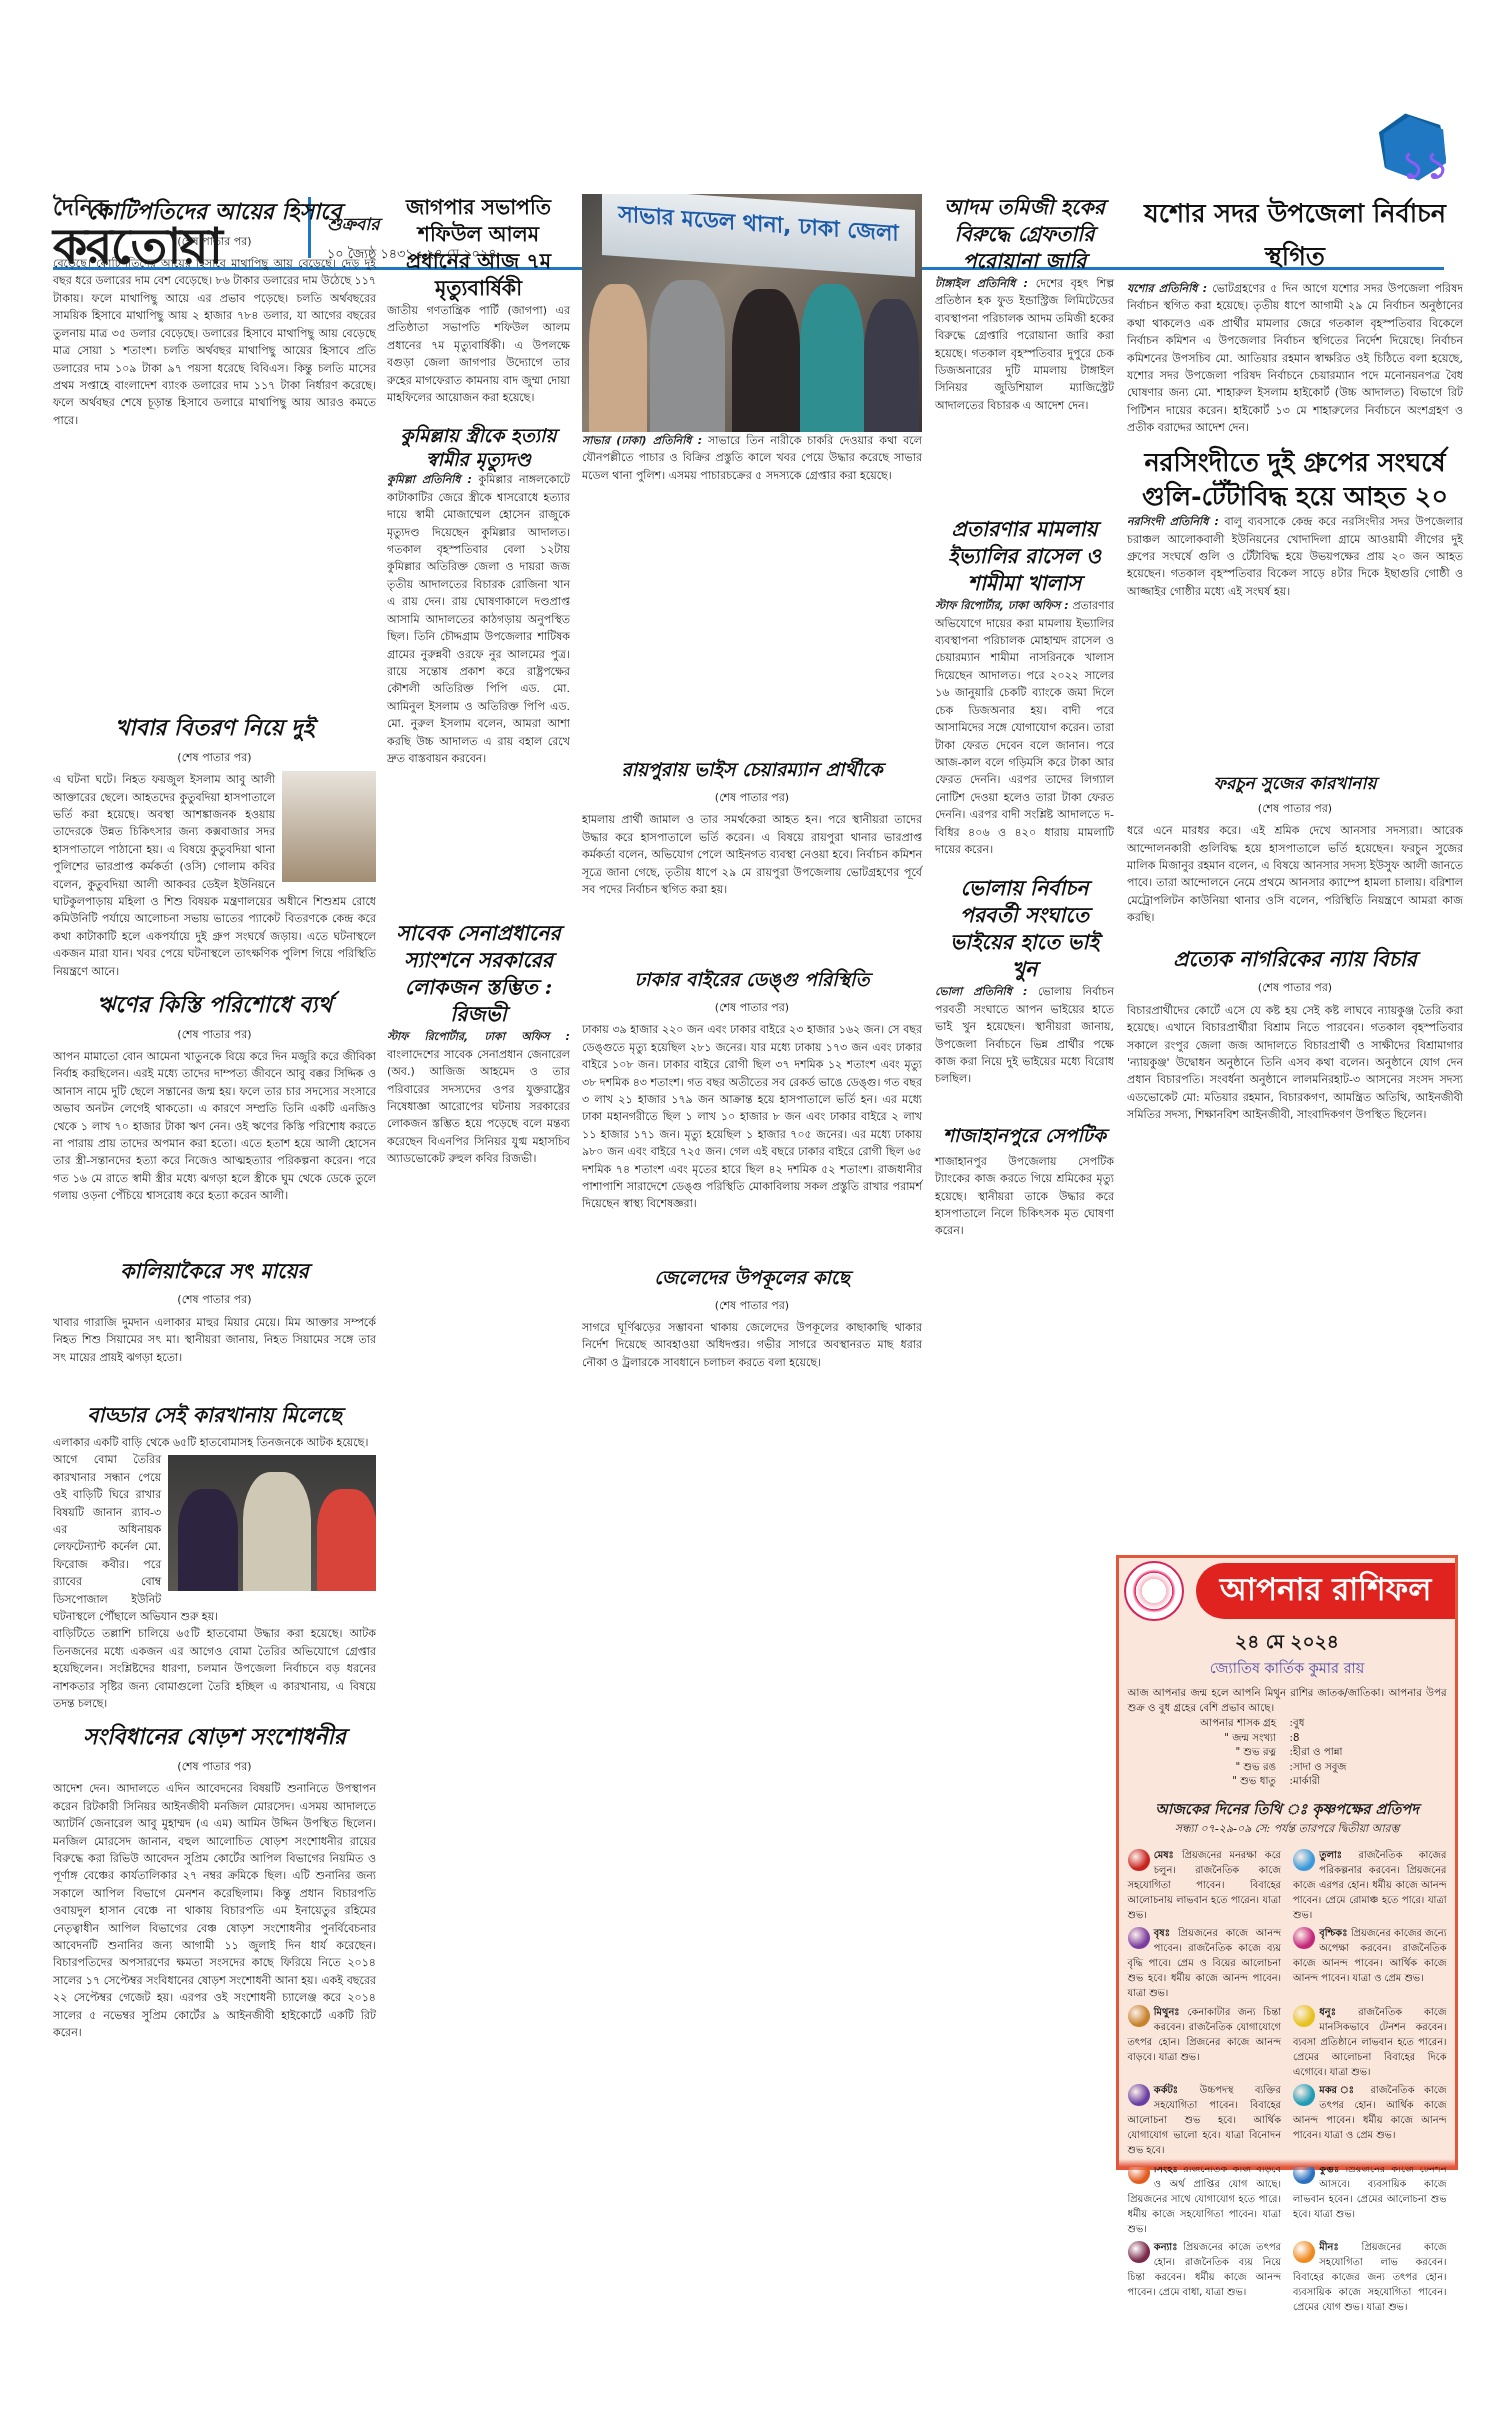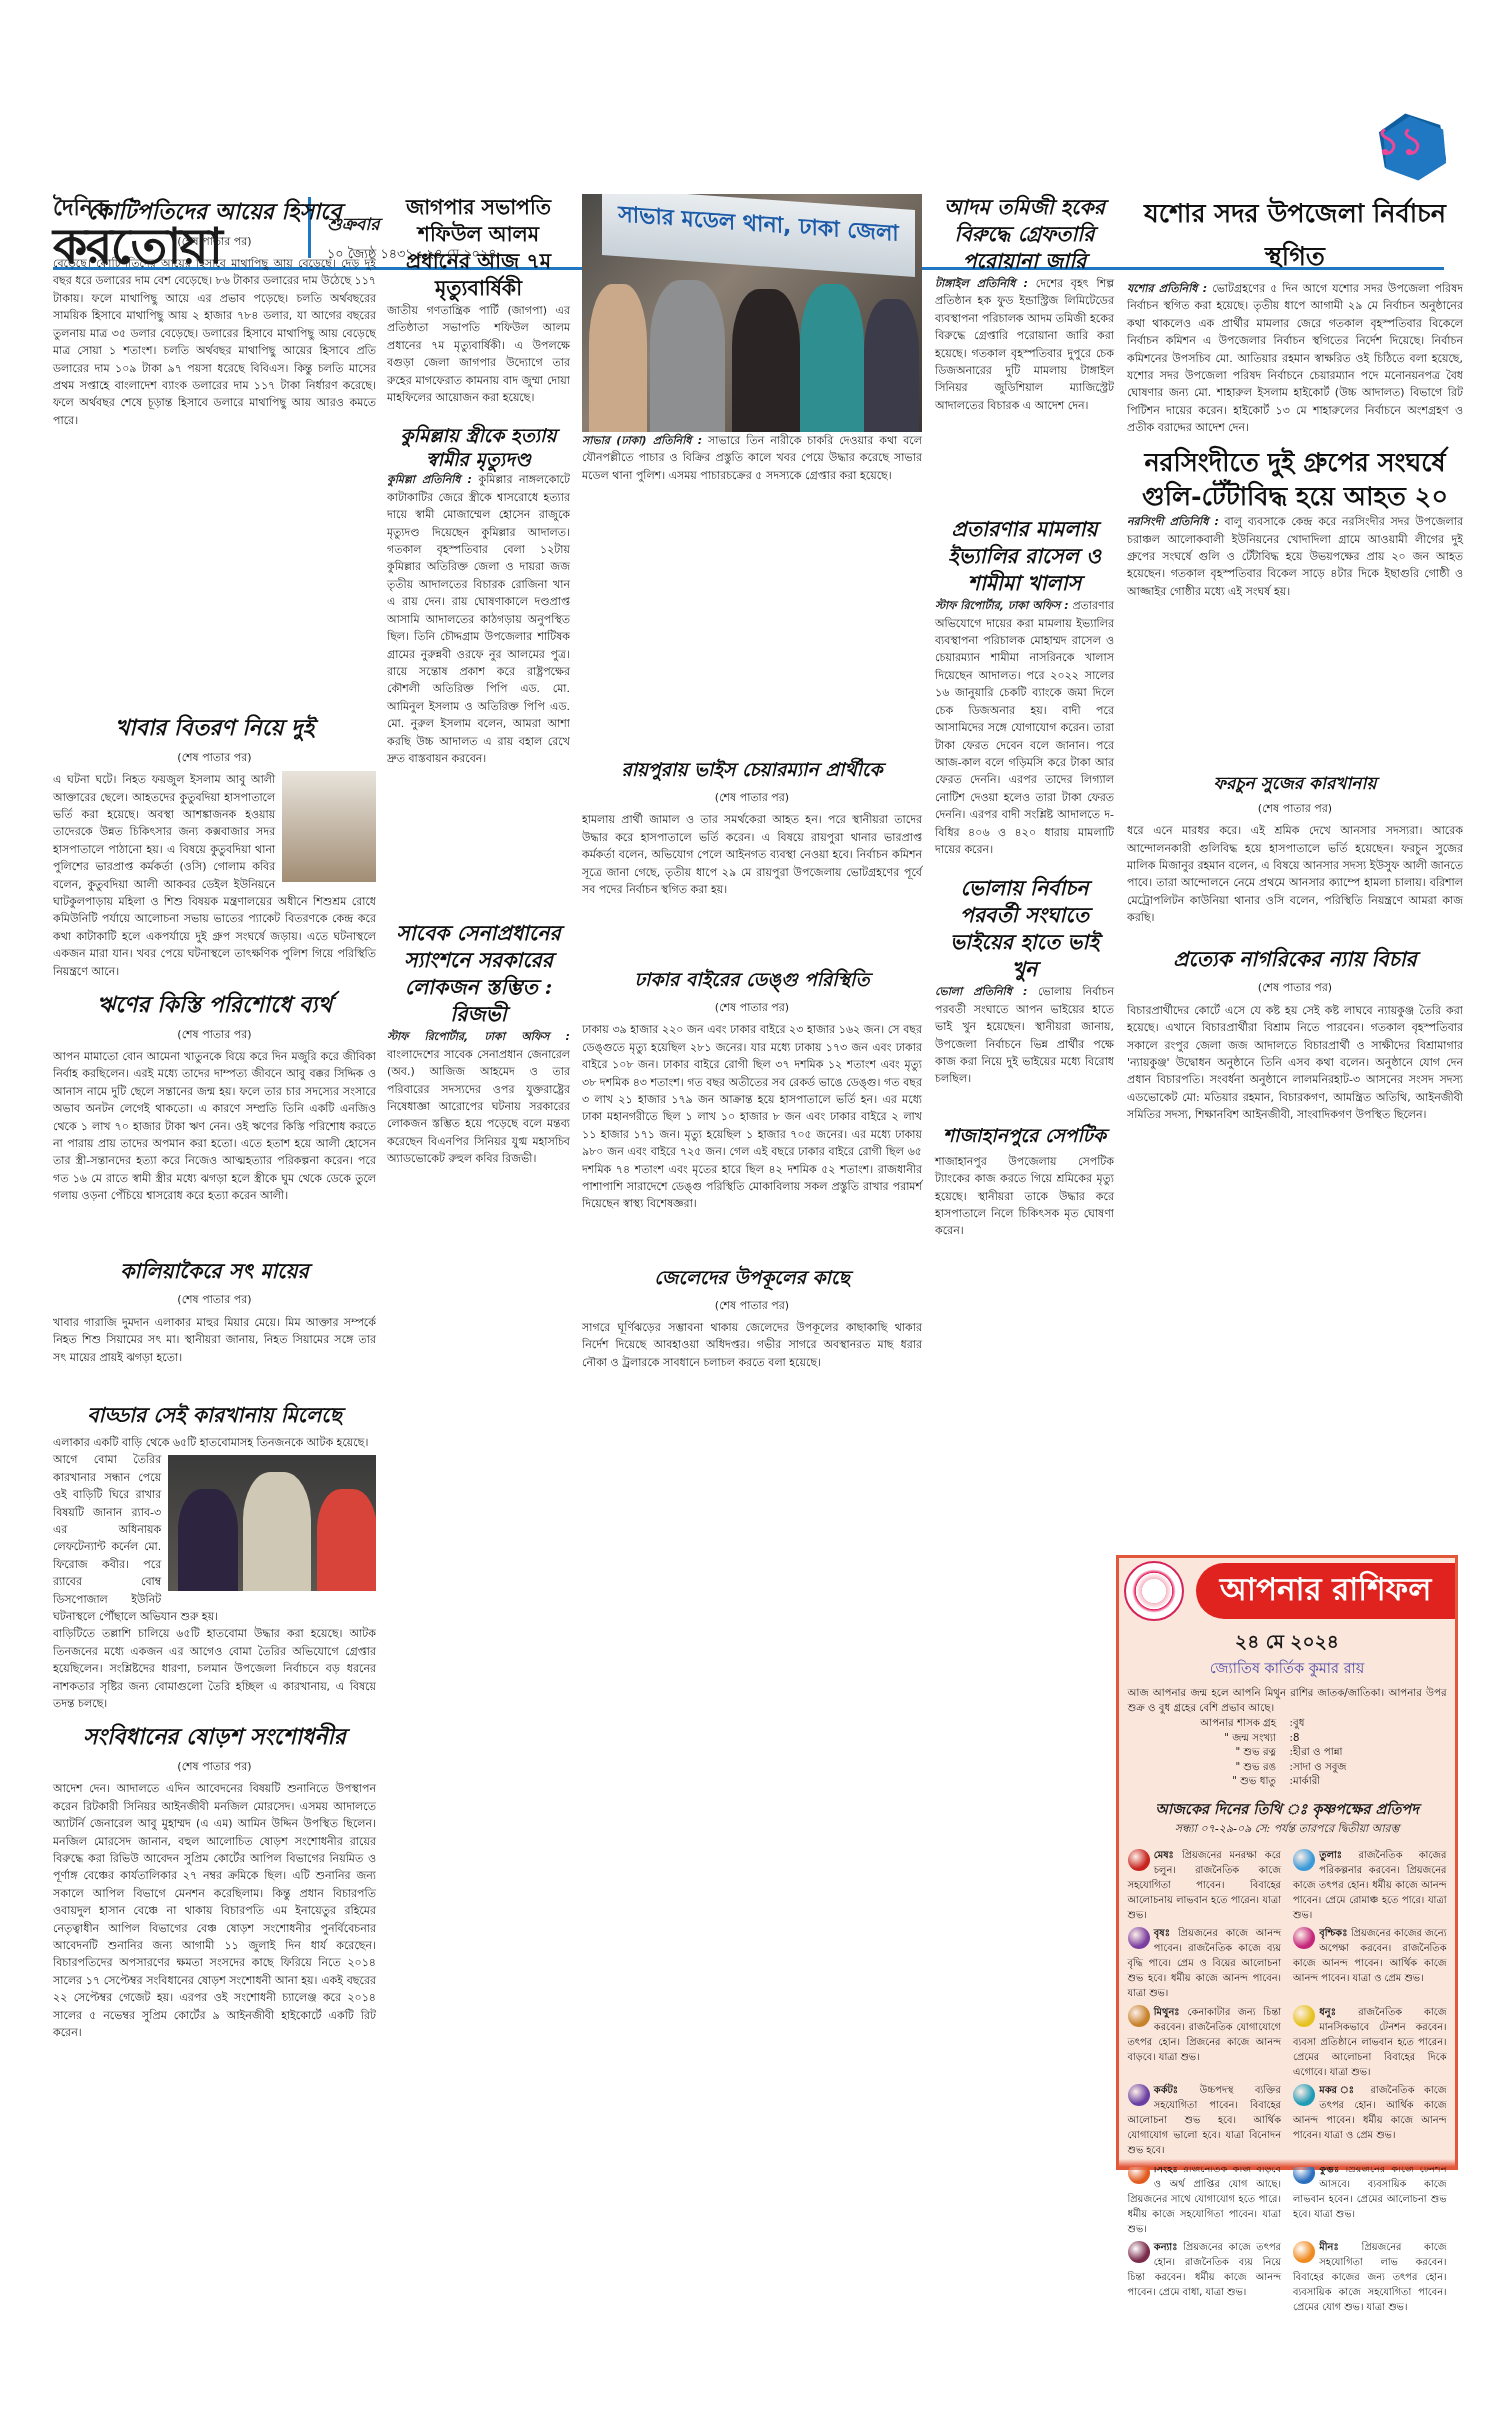--- a/index.html
+++ b/index.html
@@ -62,21 +62,21 @@
     <div class="weekday">শুক্রবার</div>
     <div class="datestr">১০ জ্যৈষ্ঠ ১৪৩১ : ২৪ মে ২০২৪</div>
   </div>
   <div class="hrule"></div>
 </div>
 <div class="pagenum" style="top:109px;">
   <svg viewBox="0 0 100 100">
     <polygon points="40,6 88,22 96,70 60,96 12,80 4,32" fill="#0f5f9e"></polygon>
     <polygon points="46,10 92,28 96,74 58,98 14,82 10,34" fill="#1f78c1"></polygon>
   </svg>
-  <div style="position:absolute;left:0;top:3px;width:73px;text-align:left;color:#ec4899;font-weight:bold;font-size:37px;">১১</div>
+  <div style="position:absolute;left:0;top:27px;width:73px;text-align:right;color:#8b5cf6;font-weight:bold;font-size:37px;">১১</div>
 </div>
 
 <div class="col" style="left:53px;width:323px;">
   <div>
     <div class="hl hl-it" style="font-size:22px;">কোটিপতিদের আয়ের হিসাবে</div>
     <div class="sub">(শেষ পাতার পর)</div>
     <div class="body">বেড়েছে। কোটিপতিদের আয়ের হিসাবে মাথাপিছু আয় বেড়েছে। দেড় দুই বছর ধরে ডলারের দাম বেশ বেড়েছে। ৮৬ টাকার ডলারের দাম উঠেছে ১১৭ টাকায়। ফলে মাথাপিছু আয়ে এর প্রভাব পড়েছে। চলতি অর্থবছরের সাময়িক হিসাবে মাথাপিছু আয় ২ হাজার ৭৮৪ ডলার, যা আগের বছরের তুলনায় মাত্র ৩৫ ডলার বেড়েছে। ডলারের হিসাবে মাথাপিছু আয় বেড়েছে মাত্র সোয়া ১ শতাংশ। চলতি অর্থবছর মাথাপিছু আয়ের হিসাবে প্রতি ডলারের দাম ১০৯ টাকা ৯৭ পয়সা ধরেছে বিবিএস। কিন্তু চলতি মাসের প্রথম সপ্তাহে বাংলাদেশ ব্যাংক ডলারের দাম ১১৭ টাকা নির্ধারণ করেছে। ফলে অর্থবছর শেষে চূড়ান্ত হিসাবে ডলারে মাথাপিছু আয় আরও কমতে পারে।</div>
   </div>
   <div style="height:281px;"></div>
   <div>
@@ -242,21 +242,21 @@
       <div class="row">
         <span class="k">"  শুভ ধাতু</span>
         <span class="c">:</span>
         <span>মার্কারী</span>
       </div>
     </div>
   <div class="horo-tithi">আজকের দিনের তিথি ঃ কৃষ্ণপক্ষের প্রতিপদ</div>
   <div class="horo-tithi2">সন্ধ্যা ০৭-২৯-০৯ সে: পর্যন্ত তারপরে দ্বিতীয়া আরম্ভ</div>
   <div class="horo-signs" id="horo-signs">
       <div class="sign-item"><span class="sign-icon" style="background: radial-gradient(circle at 35% 35%, rgba(255, 255, 255, 0.333), rgb(200, 35, 31) 60%);"></span><span class="sign-name">মেষঃ </span><span>প্রিয়জনের মনরক্ষা করে চলুন। রাজনৈতিক কাজে সহযোগিতা পাবেন। বিবাহের আলোচনায় লাভবান হতে পারেন। যাত্রা শুভ।</span></div>
-      <div class="sign-item"><span class="sign-icon" style="background: radial-gradient(circle at 35% 35%, rgba(255, 255, 255, 0.333), rgb(58, 154, 217) 60%);"></span><span class="sign-name">তুলাঃ </span><span>রাজনৈতিক কাজের পরিকল্পনার করবেন। প্রিয়জনের কাজে তৎপর হোন। ধর্মীয় কাজে আনন্দ পাবেন। প্রেমে রোমাঞ্চ হতে পারে। যাত্রা শুভ।</span></div>
+      <div class="sign-item"><span class="sign-icon" style="background: radial-gradient(circle at 35% 35%, rgba(255, 255, 255, 0.333), rgb(58, 154, 217) 60%);"></span><span class="sign-name">তুলাঃ </span><span>রাজনৈতিক কাজের পরিকল্পনার করবেন। প্রিয়জনের কাজে এরপর হোন। ধর্মীয় কাজে আনন্দ পাবেন। প্রেমে রোমাঞ্চ হতে পারে। যাত্রা শুভ।</span></div>
       <div class="sign-item"><span class="sign-icon" style="background: radial-gradient(circle at 35% 35%, rgba(255, 255, 255, 0.333), rgb(123, 62, 160) 60%);"></span><span class="sign-name">বৃষঃ </span><span>প্রিয়জনের কাজে আনন্দ পাবেন। রাজনৈতিক কাজে ব্যয় বৃদ্ধি পাবে। প্রেম ও বিয়ের আলোচনা শুভ হবে। ধর্মীয় কাজে আনন্দ পাবেন। যাত্রা শুভ।</span></div>
       <div class="sign-item"><span class="sign-icon" style="background: radial-gradient(circle at 35% 35%, rgba(255, 255, 255, 0.333), rgb(196, 38, 122) 60%);"></span><span class="sign-name">বৃশ্চিকঃ </span><span>প্রিয়জনের কাজের জন্যে অপেক্ষা করবেন। রাজনৈতিক কাজে আনন্দ পাবেন। আর্থিক কাজে আনন্দ পাবেন। যাত্রা ও প্রেম শুভ।</span></div>
       <div class="sign-item"><span class="sign-icon" style="background: radial-gradient(circle at 35% 35%, rgba(255, 255, 255, 0.333), rgb(199, 130, 43) 60%);"></span><span class="sign-name">মিথুনঃ </span><span>কেনাকাটার জন্য চিন্তা করবেন। রাজনৈতিক যোগাযোগে তৎপর হোন। প্রিজনের কাজে আনন্দ বাড়বে। যাত্রা শুভ।</span></div>
       <div class="sign-item"><span class="sign-icon" style="background: radial-gradient(circle at 35% 35%, rgba(255, 255, 255, 0.333), rgb(230, 194, 30) 60%);"></span><span class="sign-name">ধনুঃ </span><span>রাজনৈতিক কাজে মানসিকভাবে টেনশন করবেন। ব্যবসা প্রতিষ্ঠানে লাভবান হতে পারেন। প্রেমের আলোচনা বিবাহের দিকে এগোবে। যাত্রা শুভ।</span></div>
       <div class="sign-item"><span class="sign-icon" style="background: radial-gradient(circle at 35% 35%, rgba(255, 255, 255, 0.333), rgb(106, 63, 163) 60%);"></span><span class="sign-name">কর্কটঃ </span><span>উচ্চপদস্থ ব্যক্তির সহযোগিতা পাবেন। বিবাহের আলোচনা শুভ হবে। আর্থিক যোগাযোগ ভালো হবে। যাত্রা বিনোদন শুভ হবে।</span></div>
       <div class="sign-item"><span class="sign-icon" style="background: radial-gradient(circle at 35% 35%, rgba(255, 255, 255, 0.333), rgb(31, 155, 181) 60%);"></span><span class="sign-name">মকর ঃ </span><span>রাজনৈতিক কাজে তৎপর হোন। আর্থিক কাজে আনন্দ পাবেন। ধর্মীয় কাজে আনন্দ পাবেন। যাত্রা ও প্রেম শুভ।</span></div>
       <div class="sign-item"><span class="sign-icon" style="background: radial-gradient(circle at 35% 35%, rgba(255, 255, 255, 0.333), rgb(226, 91, 31) 60%);"></span><span class="sign-name">সিংহঃ </span><span>রাজনৈতিক কাজ বাড়বে ও অর্থ প্রাপ্তির যোগ আছে। প্রিয়জনের সাথে যোগাযোগ হতে পারে। ধর্মীয় কাজে সহযোগিতা পাবেন। যাত্রা শুভ।</span></div>
       <div class="sign-item"><span class="sign-icon" style="background: radial-gradient(circle at 35% 35%, rgba(255, 255, 255, 0.333), rgb(43, 111, 191) 60%);"></span><span class="sign-name">কুম্ভঃ </span><span>প্রিয়জনের কাজে টেনশন আসবে। ব্যবসায়িক কাজে লাভবান হবেন। প্রেমের আলোচনা শুভ হবে। যাত্রা শুভ।</span></div>
       <div class="sign-item"><span class="sign-icon" style="background: radial-gradient(circle at 35% 35%, rgba(255, 255, 255, 0.333), rgb(122, 42, 74) 60%);"></span><span class="sign-name">কন্যাঃ </span><span>প্রিয়জনের কাজে তৎপর হোন। রাজনৈতিক ব্যয় নিয়ে চিন্তা করবেন। ধর্মীয় কাজে আনন্দ পাবেন। প্রেমে বাধা, যাত্রা শুভ।</span></div>
       <div class="sign-item"><span class="sign-icon" style="background: radial-gradient(circle at 35% 35%, rgba(255, 255, 255, 0.333), rgb(239, 138, 31) 60%);"></span><span class="sign-name">মীনঃ </span><span>প্রিয়জনের কাজে সহযোগিতা লাভ করবেন। বিবাহের কাজের জন্য তৎপর হোন। ব্যবসায়িক কাজে সহযোগিতা পাবেন। প্রেমের যোগ শুভ। যাত্রা শুভ।</span></div>

